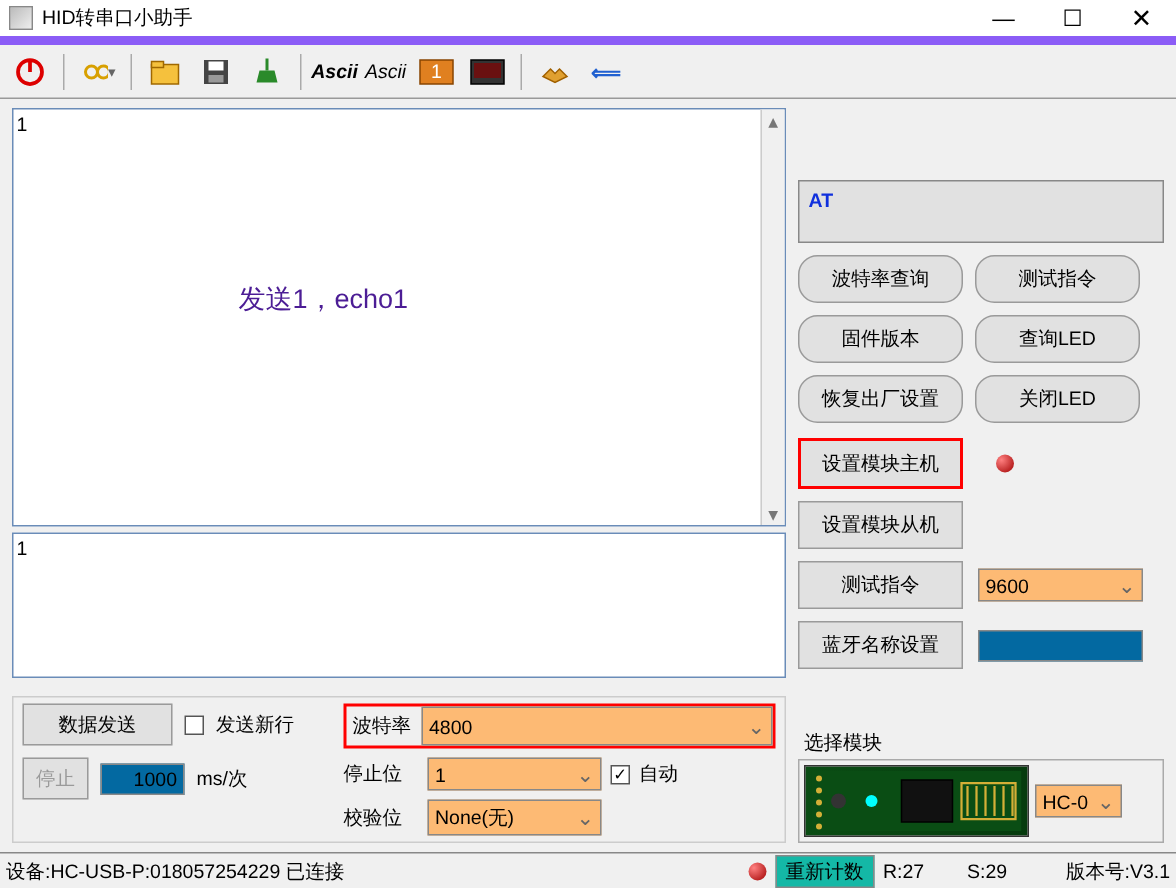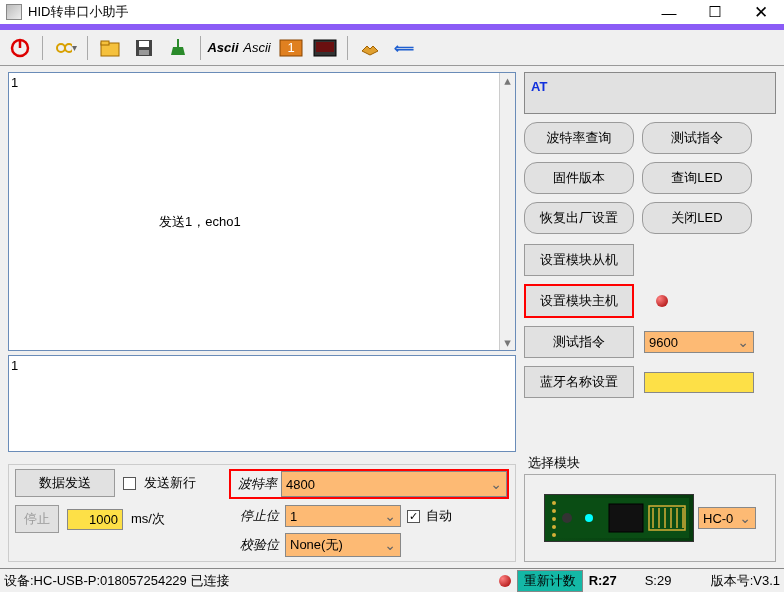--- a/index.html
+++ b/index.html
@@ -9,46 +9,46 @@
   .titlebar-spacer { flex: 1; }
   .titlebar-btn { width: 46px; height: 30px; display: flex; align-items: center; justify-content: center; font-size: 15px; }
   .titlebar-btn:last-child { font-size: 17px; }
   .toolbar { height: 36px; background: #f0f0f0; border-bottom: 1px solid #999; display: flex; align-items: center; padding: 0 8px; gap: 10px; }
   .tb-icon { width: 24px; height: 24px; display: inline-flex; align-items: center; justify-content: center; }
   .tb-sep { width: 1px; height: 24px; background: #aaa; }
   .content { display: flex; height: 502px; }
   .left-pane { width: 528px; padding: 6px 4px 6px 8px; display: flex; flex-direction: column; position: relative; }
   .rx-box { position: relative; height: 280px; border: 1px solid #6a8cb8; background: #fff; margin-bottom: 4px; display:flex;}
   .rx-inner { flex:1; padding: 2px; position: relative; }
-  .annotation { color: #000000; font-size: 13px; position: absolute; top: 140px; left: 150px; }
+  .annotation { color: #4c1d95; font-size: 18px; position: absolute; top: 114px; left: 150px; }
   .vscroll { width:16px; background:#f0f0f0; border-left:1px solid #ccc; display:flex; flex-direction:column; align-items:center; justify-content:space-between; font-size:10px; color:#777;}
   .tx-box { height: 98px; border: 1px solid #6a8cb8; background: #fff; padding: 2px; overflow: hidden;}
   .controls { margin-top: 12px; padding: 4px 6px; border:1px solid #ccc; background:#f0f0f0; display:flex; gap:10px;}
   .controls-left { width:204px; display:flex; flex-direction:column; gap:8px;}
   .row { display:flex; align-items:center; gap:8px;}
   .btn { background:#e1e1e1; border:1px solid #9a9a9a; padding:4px 0; text-align:center; cursor:pointer; }
   .btn-disabled{color:#9a9a9a;}
-  .input { background:#fde047; border:1px solid #888; padding:2px 4px; }
+  .input { background:#0369a1; border:1px solid #888; padding:2px 4px; }
   .select { background:#fdba74; border:1px solid #888; padding:2px 4px; display:flex; align-items:center; justify-content:space-between;}
   .select::after { content:"⌄"; color:#666; font-size:14px; margin-left:4px;}
   .cb { width:13px; height:13px; border:1px solid #555; background:#fff; display:inline-flex; align-items:center; justify-content:center; font-size:11px;}
   .controls-right { flex:1; display:flex; flex-direction:column; gap:6px;}
   .param-row { display:flex; align-items:center; gap:6px;}
-  .param-label { width:50px; text-align:right;font-style:italic;}
+  .param-label { width:50px; text-align:left;}
   .hl-red { border:2px solid red !important; }
   .hl-red-wrap { border:2px solid red; padding:0; display:flex;}
   .right-pane { flex:1; padding:6px 8px 6px 4px; display:flex; flex-direction:column; gap:8px;}
-  .at-box { height:42px; background:#e1e1e1; border:1px solid #888; padding:4px 6px; color:#1030dd; font-weight:bold; font-size:15px;}
+  .at-box { height:42px; background:#e1e1e1; border:1px solid #888; padding:4px 6px; color:#1030dd; font-weight:bold; font-size:15px;margin-top:48px;}
   .cmd-grid { display:grid; grid-template-columns:110px 110px; gap:8px;}
   .cmd-grid .btn{ padding:6px 0; font-size:13px;border-radius:13px;}
   .single-col { display:flex; flex-direction:column; gap:8px; margin-top:2px;}
   .single-col .row-line { display:flex; align-items:center; gap:10px;}
   .led { width:12px; height:12px; border-radius:50%; background:radial-gradient(circle at 30% 30%, #ff8080, #a00000); margin-left:12px;}
   .module-area { margin-top:auto; }
-  .module-box { border:1px solid #aaa; padding:19px; display:flex; align-items:center; gap:4px;}
+  .module-box { border:1px solid #aaa; padding:3px; display:flex; align-items:center; gap:4px;}
   .chip-img { width:150px; height:48px; background:linear-gradient(90deg,#0a4d14,#063b0e); border:1px solid #333; display:flex; align-items:center; justify-content:center;}
   .chip-img svg{}
   .statusbar { height:24px; background:#f0f0f0; border-top:1px solid #888; display:flex; align-items:center; padding:0 4px; gap:6px; font-size:13px;}
   .status-led { width:12px; height:12px; border-radius:50%; background:radial-gradient(circle at 30% 30%, #ff8080, #a00000);}
   .status-btn { background:#14b8a6; border:1px solid #888; padding:1px 6px;}
   .chev { font-size:10px; color:#666;}
 </style>
 </head>
 <body>
 
@@ -179,25 +179,25 @@
     <div class="cmd-grid">
       <div class="btn">波特率查询</div>
       <div class="btn">测试指令</div>
       <div class="btn">固件版本</div>
       <div class="btn">查询LED</div>
       <div class="btn">恢复出厂设置</div>
       <div class="btn">关闭LED</div>
     </div>
     <div class="single-col">
       <div class="row-line">
-        <div class="btn" style="width:110px;padding:6px 0;">设置模块从机</div>
-      </div>
-      <div class="row-line">
         <div class="btn hl-red" style="width:110px;padding:6px 0;">设置模块主机</div>
         <span class="led"></span>
+      </div>
+      <div class="row-line">
+        <div class="btn" style="width:110px;padding:6px 0;">设置模块从机</div>
       </div>
       <div class="row-line">
         <div class="btn" style="width:110px;padding:6px 0;">测试指令</div>
         <div class="select" style="width:110px;">
             <span>9600</span>
           </div>
       </div>
       <div class="row-line">
         <div class="btn" style="width:110px;padding:6px 0;">蓝牙名称设置</div>
         <input class="input" style="width: 110px;" value="">
@@ -228,16 +228,16 @@
       </div>
     </div>
   </div>
 </div>
 
 <div class="statusbar">
   <span style="flex:0 0 auto;">设备:HC-USB-P:018057254229 已连接</span>
   <span style="flex:1"></span>
   <span class="status-led"></span>
   <span class="status-btn">重新计数</span>
-  <span style="width:50px;font-weight:bold;">R:27</span>
+  <span style="width:50px;">R:27</span>
   <span style="width:60px;">S:29</span>
   <span>版本号:V3.1</span>
 </div>
 
 </body></html>

